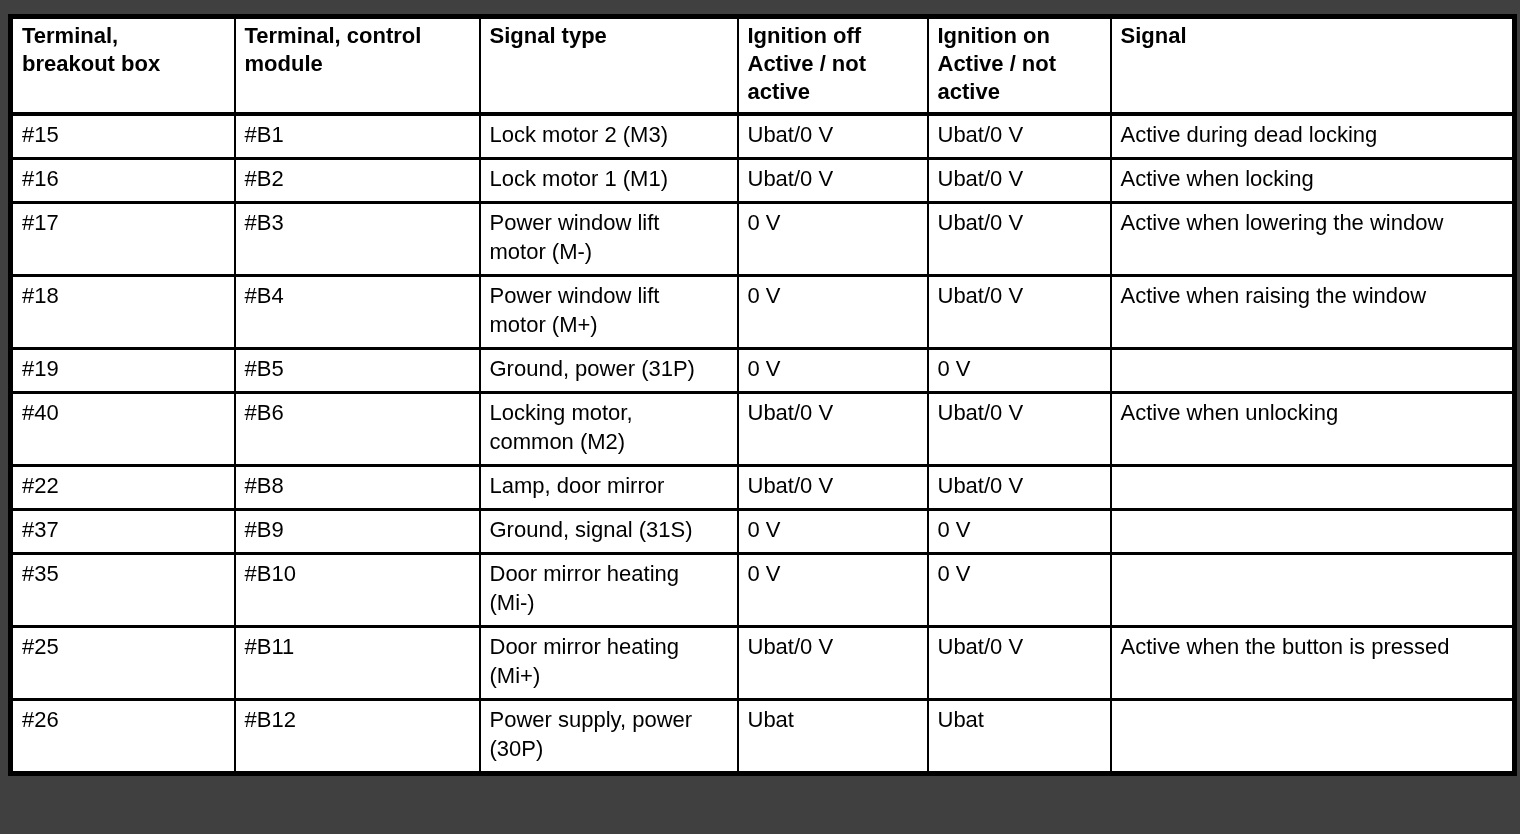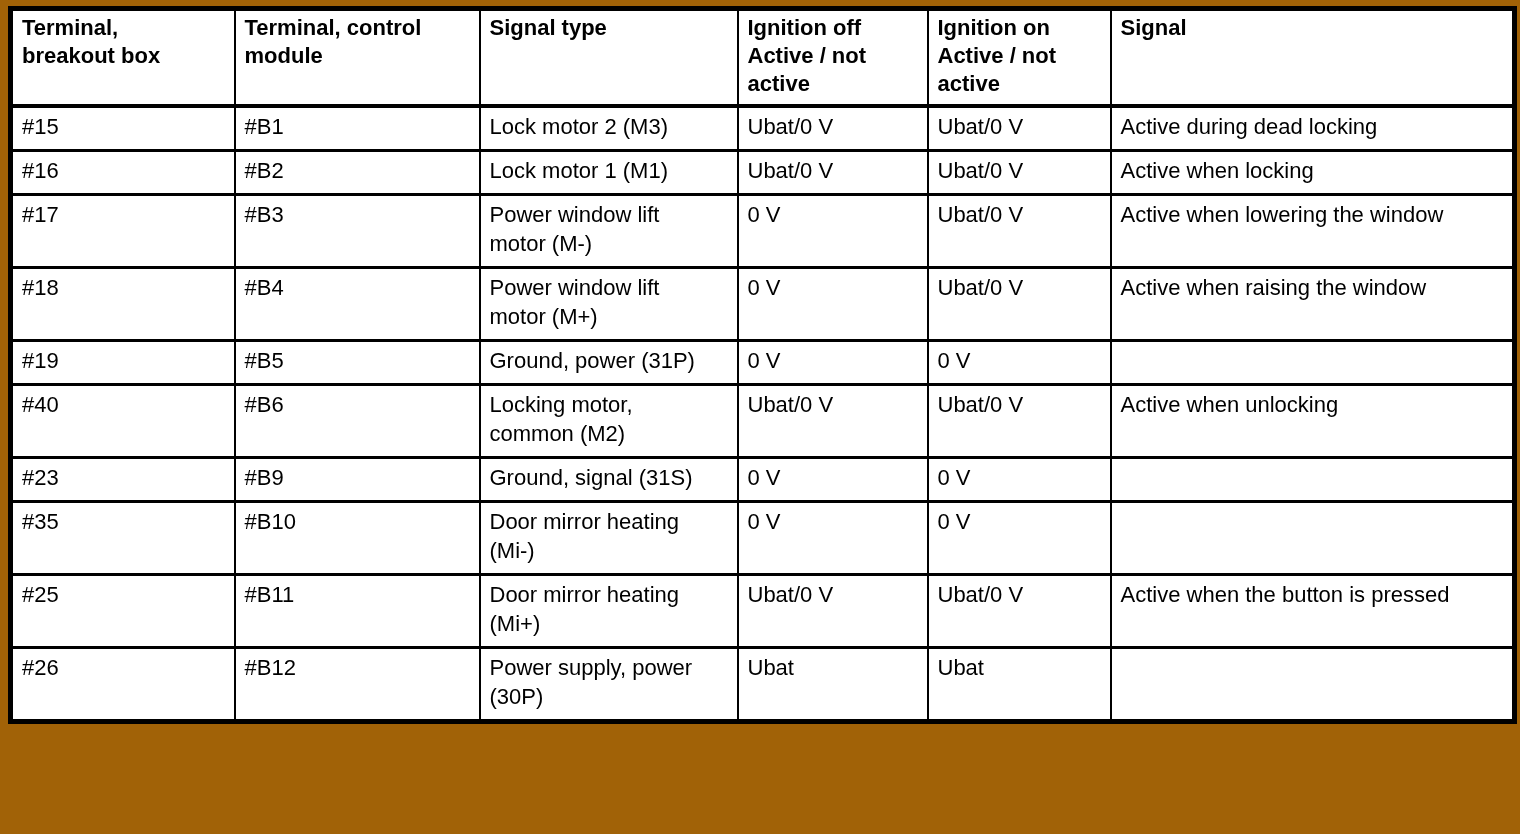--- a/index.html
+++ b/index.html
@@ -8,22 +8,22 @@
     background: #ffffff;
     width: 1520px;
     height: 834px;
     font-family: "Liberation Sans", sans-serif;
     color: #000000;
   }
   .page {
     box-sizing: border-box;
     width: 1520px;
     height: 834px;
-    padding: 6px 8px 6px 8px;
-    background: #a16207;
+    padding: 14px 8px 6px 8px;
+    background: #404040;
     overflow: hidden;
   }
   table.signal-table {
     border-collapse: collapse;
     table-layout: fixed;
     width: 1504px;
     border: 5px solid #000000;
     background: #ffffff;
   }
   .signal-table th,
@@ -132,21 +132,29 @@
         <tr>
           <td>#40</td>
           <td>#B6</td>
           <td>Locking motor,
 common (M2)</td>
           <td>Ubat/0 V</td>
           <td>Ubat/0 V</td>
           <td>Active when unlocking</td>
         </tr>
         <tr>
-          <td>#23</td>
+          <td>#22</td>
+          <td>#B8</td>
+          <td>Lamp, door mirror</td>
+          <td>Ubat/0 V</td>
+          <td>Ubat/0 V</td>
+          <td></td>
+        </tr>
+        <tr>
+          <td>#37</td>
           <td>#B9</td>
           <td>Ground, signal (31S)</td>
           <td>0 V</td>
           <td>0 V</td>
           <td></td>
         </tr>
         <tr>
           <td>#35</td>
           <td>#B10</td>
           <td>Door mirror heating

